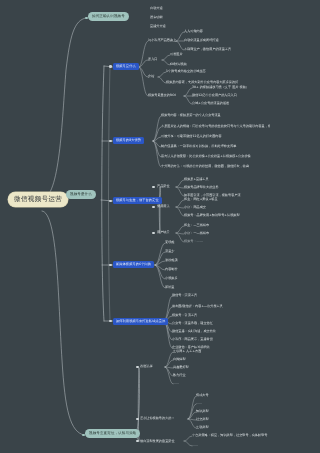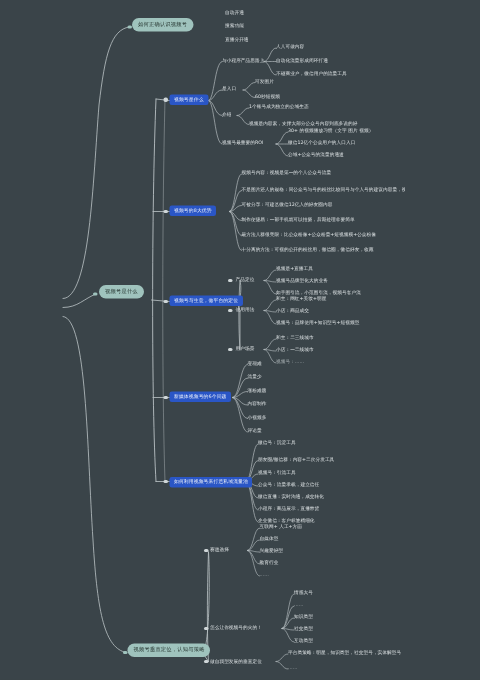--- a/index.html
+++ b/index.html
@@ -193,20 +193,21 @@
   <span class="bullet bluedot" style="left:109px;top:319.5px;"></span>
 
   <span class="bullet" style="left:152px;top:185.5px;"></span>
   <span class="bullet" style="left:152px;top:205.5px;"></span>
   <span class="bullet" style="left:152px;top:231.5px;"></span>
 
   <span class="bullet" style="left:136px;top:365.5px;"></span>
   <span class="bullet" style="left:136px;top:417.5px;"></span>
   <span class="bullet" style="left:136px;top:439.5px;"></span>
 
+  <div class="node root" style="left:8px;top:192px;">微信视频号运营</div>
 
   <div class="node topic" style="left:88px;top:12px;">如何正确认识视频号</div>
 
   <div class="node topic" style="left:66px;top:190px;">视频号是什么</div>
 
   <div class="node topic" style="left:85px;top:429px;">视频号垂直定位，认知与策略</div>
 
   <div class="node leaf" style="left:150px;top:7px;">自动开通</div>
   <div class="node leaf" style="left:150px;top:16px;">搜索功能</div>
   <div class="node leaf" style="left:150px;top:25px;">直播分开通</div>

